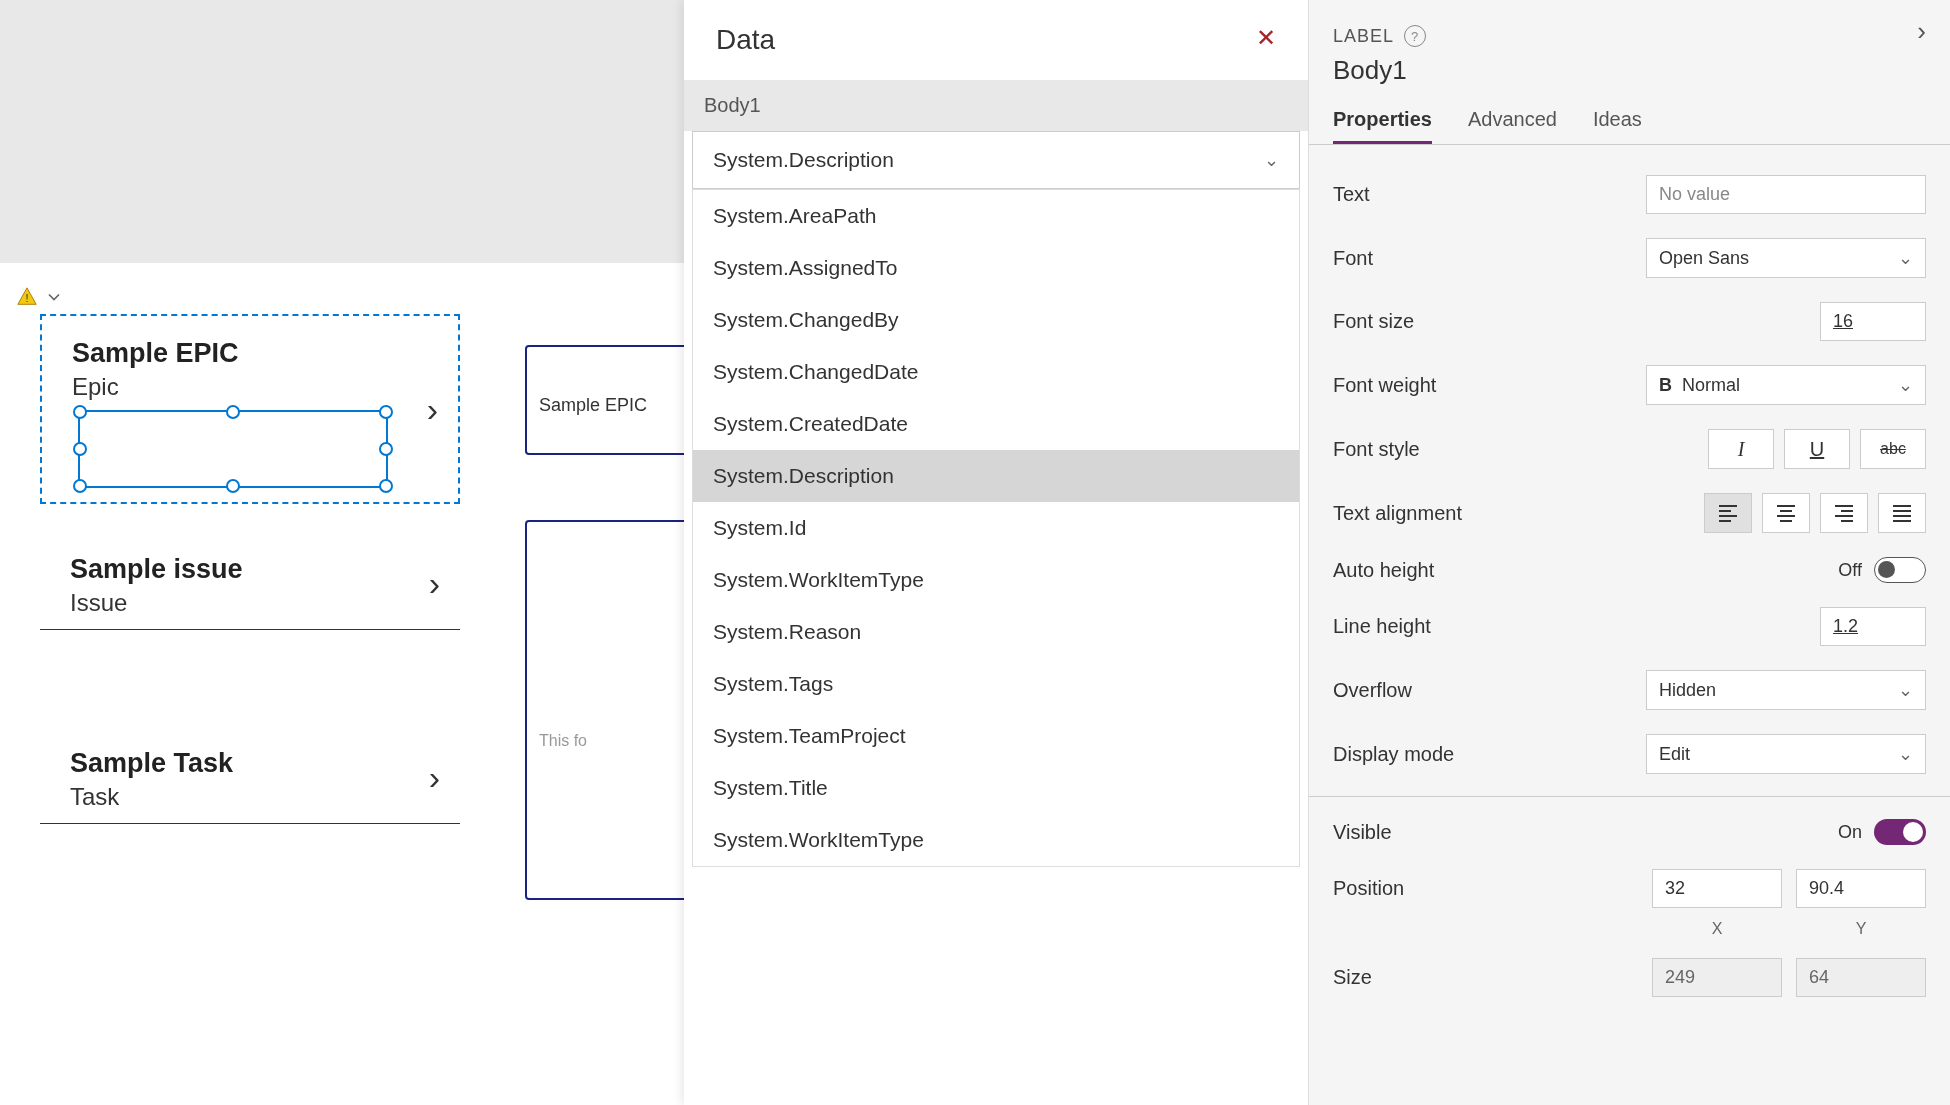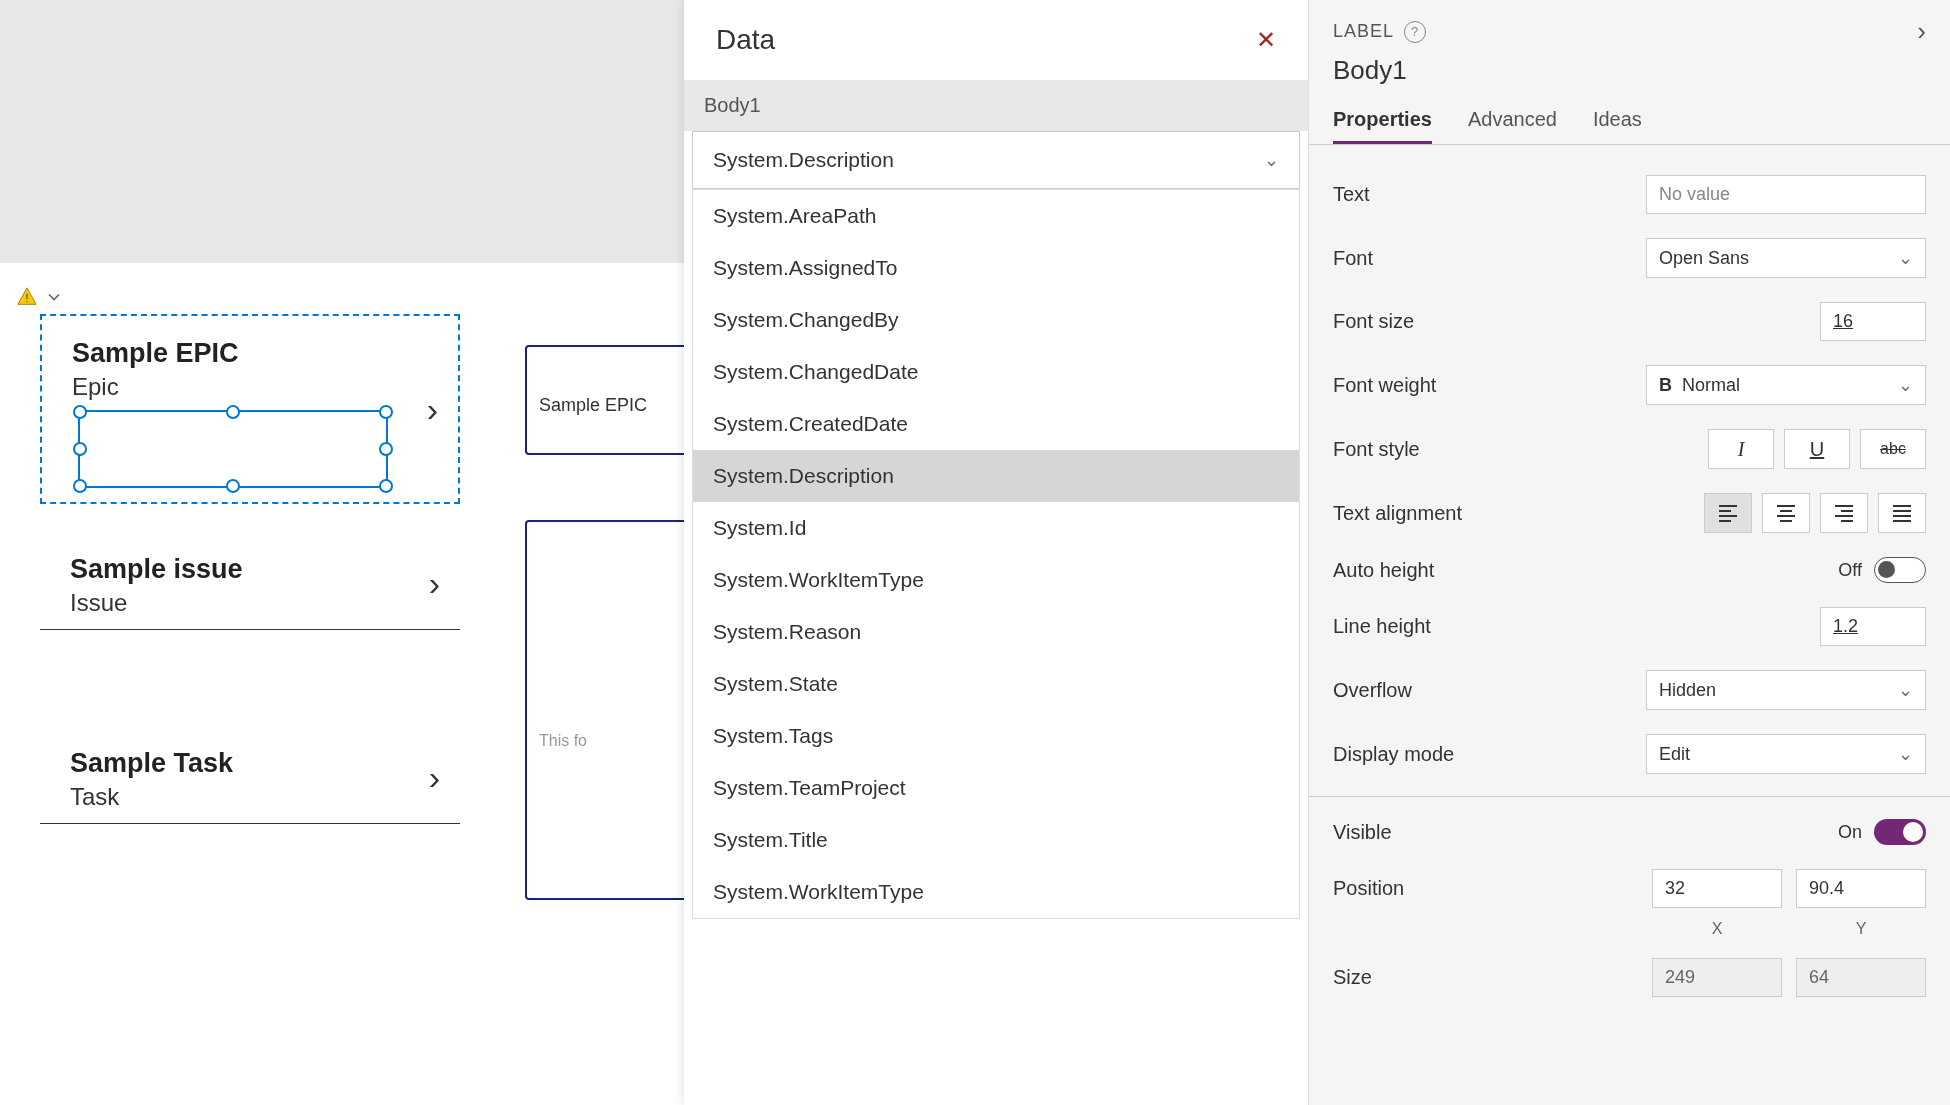--- a/index.html
+++ b/index.html
@@ -36,34 +36,34 @@
 .handle.bl { left: -7px; bottom: -7px; }
 .handle.bc { left: 50%; bottom: -7px; margin-left: -7px; }
 .handle.br { right: -7px; bottom: -7px; }
 
 
 .detail-card { position: absolute; left: 525px; top: 345px; width: 200px; height: 110px; border: 2px solid #1a237e; border-radius: 4px; padding: 48px 12px 0 12px; font-size: 18px; color: #333; background: #fff; }
 .detail-card2 { position: absolute; left: 525px; top: 520px; width: 200px; height: 380px; border: 2px solid #1a237e; border-radius: 4px; padding: 210px 12px 0 12px; font-size: 16px; color: #999; background: #fff; text-align: left; }
 
 
 .data-panel { position: absolute; left: 684px; top: 0; width: 624px; height: 1105px; background: #fff; box-shadow: -2px 0 10px rgba(0,0,0,0.1); }
-.data-header { display: flex; justify-content: space-between; align-items: center; padding: 24px 32px; }
+.data-header { display: flex; justify-content: space-between; align-items: flex-start; padding: 24px 32px; }
 .data-title { font-size: 28px; font-weight: 400; color: #333; }
 .close-x { font-size: 24px; color: #a4262c; cursor: pointer; font-weight: 300; }
 
 .data-section-label { background: #e8e8e8; padding: 14px 20px; font-size: 20px; color: #555; }
 .data-dropdown-sel { background: #fff; border: 1px solid #ccc; margin: 0 8px; padding: 16px 20px; display: flex; justify-content: space-between; align-items: center; font-size: 21px; }
 .dropdown-list { background: #fff; border: 1px solid #ddd; margin: 0 8px; }
 .dropdown-item { padding: 14px 20px; font-size: 21px; color: #333; cursor: pointer; }
 .dropdown-item.highlighted { background: #d6d6d6; }
 .chev-icon { font-size: 18px; color: #666; }
 
 
 .props-panel { position: absolute; left: 1308px; top: 0; width: 642px; height: 1105px; background: #f5f5f5; border-left: 1px solid #ddd; }
-.props-header { padding: 16px 24px 8px 24px; display: flex; justify-content: space-between; align-items: center; }
+.props-header { padding: 16px 24px 8px 24px; display: flex; justify-content: space-between; align-items: flex-end; }
 .props-label-row { display: flex; align-items: center; gap: 10px; font-size: 18px; color: #555; letter-spacing: 1px; }
 .help-circle { width: 22px; height: 22px; border: 1.5px solid #888; border-radius: 50%; display: inline-flex; align-items: center; justify-content: center; font-size: 13px; color: #888; }
 .props-chevron { font-size: 26px; color: #555; }
 .props-name { padding: 0 24px 12px 24px; font-size: 26px; font-weight: 400; }
 
 .tabs { display: flex; gap: 36px; padding: 0 24px; border-bottom: 1px solid #ccc; }
 .tab { padding: 10px 0; font-size: 20px; color: #555; cursor: pointer; border-bottom: 3px solid transparent; }
 .tab.active { color: #333; font-weight: 600; border-bottom: 3px solid #742774; }
 
 .props-body { padding: 18px 24px; }
@@ -169,21 +169,20 @@
   <div class="dropdown-list" id="dropdown-list">
       <div class="dropdown-item">System.AreaPath</div>
       <div class="dropdown-item">System.AssignedTo</div>
       <div class="dropdown-item">System.ChangedBy</div>
       <div class="dropdown-item">System.ChangedDate</div>
       <div class="dropdown-item">System.CreatedDate</div>
       <div class="dropdown-item highlighted">System.Description</div>
       <div class="dropdown-item">System.Id</div>
       <div class="dropdown-item">System.WorkItemType</div>
       <div class="dropdown-item">System.Reason</div>
-      <div class="dropdown-item">System.State</div>
       <div class="dropdown-item">System.Tags</div>
       <div class="dropdown-item">System.TeamProject</div>
       <div class="dropdown-item">System.Title</div>
       <div class="dropdown-item">System.WorkItemType</div>
     </div>
 </div>
 
 <div class="props-panel">
   <div class="props-header">
     <div class="props-label-row">

